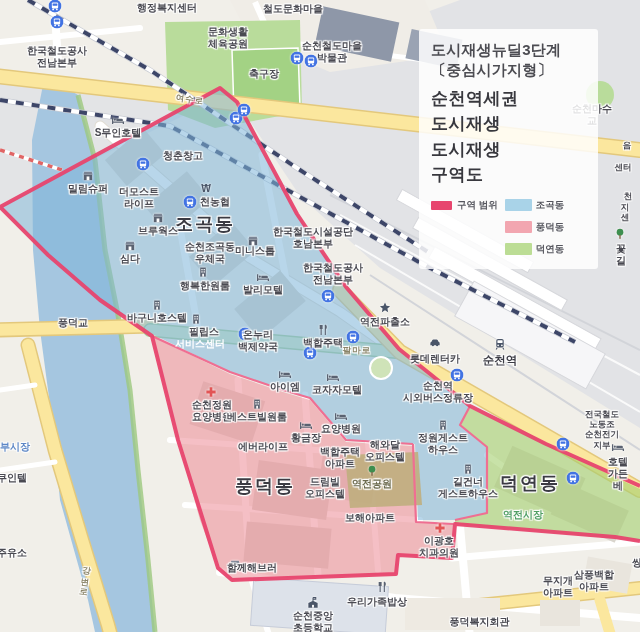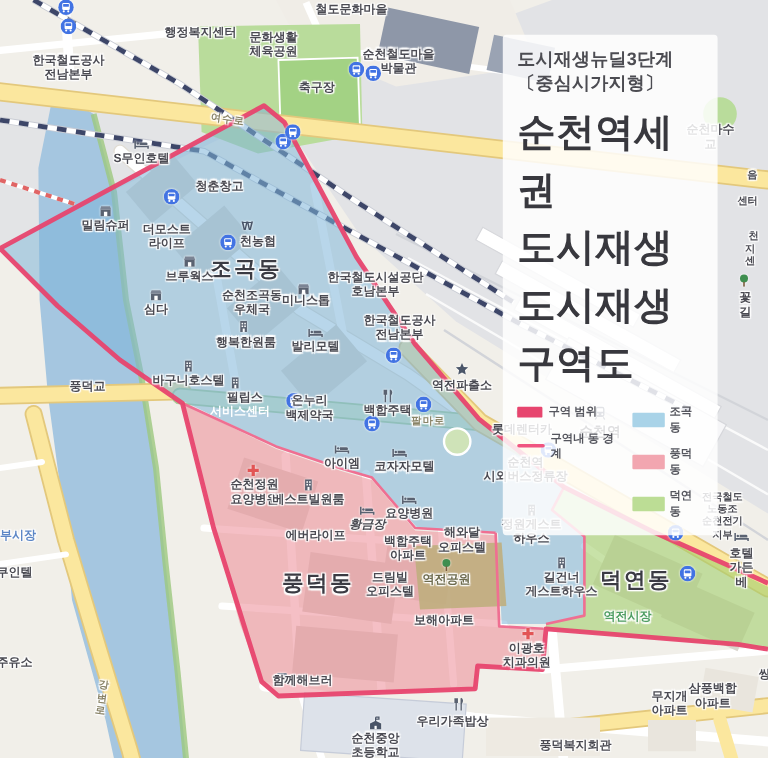--- a/index.html
+++ b/index.html
@@ -15,21 +15,21 @@
   .mblue{color:#5d87c6;}
   .mgreen{color:#4f9e63;}
   .whitelbl{color:#fff;text-shadow:none;font-weight:600;}
   .small9{font-size:8.5px;}
   .parklbl{color:#6d6b4e;}
   .micon{position:absolute;width:13px;height:13px;transform:translate(-50%,-50%);filter:drop-shadow(0 0 1px #fff);}
   .micon svg{width:100%;height:100%;display:block;}
   
   .panel{position:absolute;left:419px;top:29px;width:179px;box-sizing:border-box;padding:11px 12px 13px;background:rgba(255,255,255,0.84);border-radius:3px;z-index:50;}
   .p-sub{font-size:15px;font-weight:800;line-height:1.32;color:#4c4c52;letter-spacing:.2px;}
-  .p-title{font-size:32px;font-weight:800;line-height:1.5;color:#38383e;letter-spacing:.5px;margin-top:6px;}
+  .p-title{font-size:17px;font-weight:800;line-height:1.5;color:#38383e;letter-spacing:.5px;margin-top:6px;}
   .legend{display:flex;gap:7px;margin-top:11px;font-size:9.5px;font-weight:700;color:#55565e;}
   .leg-col{display:flex;flex-direction:column;gap:9px;}
   .leg-row{display:flex;align-items:center;gap:5px;}
   .chip-band{width:21px;height:9px;border-radius:1px;}
   .chip-line{width:23px;height:3.5px;border-radius:2px;}
   .chip-zone{width:27px;height:12px;border-radius:1px;}
   .leg-col.right .leg-row{gap:4px;}
 </style>
 </head>
 <body>
@@ -489,21 +489,21 @@
         </svg>
       </div>
       <div class="micon" style="left: 620px; top: 234px;">
         <svg viewBox="0 0 14 14">
           <circle cx="7" cy="5" r="3.6" fill="#3e8e4f"></circle>
           <rect x="6.3" y="8" width="1.4" height="4.2" fill="#7a5b3a"></rect>
         </svg>
       </div>
     </div>
   <div id="label-layer">
-      <div class="mlbl" style="left: 167px; top: 2px; margin-top: 20px;">행정복지센터</div>
+      <div class="mlbl" style="left: 167px; top: 2px;">행정복지센터</div>
       <div class="mlbl" style="left: 293px; top: 3px;">철도문화마을</div>
       <div class="mlbl" style="left: 228px; top: 26px;">문화생활
 체육공원</div>
       <div class="mlbl" style="left: 264px; top: 68px;">축구장</div>
       <div class="mlbl" style="left: 332px; top: 40px;">순천철도마을
 박물관</div>
       <div class="mlbl" style="left: 57px; top: 45px;">한국철도공사
 전남본부</div>
       <div class="mlbl" style="left: 118px; top: 127px;">S무인호텔</div>
       <div class="mlbl" style="left: 183px; top: 150px;">청춘창고</div>
@@ -530,21 +530,21 @@
       <div class="mlbl whitelbl" style="left: 200px; top: 338px;">서비스센터</div>
       <div class="mlbl" style="left: 258px; top: 329px;">온누리
 백제약국</div>
       <div class="mlbl" style="left: 323px; top: 337px;">백합주택</div>
       <div class="mlbl road" style="left: 357px; top: 345px;">팔마로</div>
       <div class="mlbl" style="left: 337px; top: 384px;">코자자모텔</div>
       <div class="mlbl" style="left: 285px; top: 381px;">아이엠</div>
       <div class="mlbl" style="left: 212px; top: 399px;">순천정원
 요양병원</div>
       <div class="mlbl" style="left: 257px; top: 411px;">베스트빌원룸</div>
-      <div class="mlbl" style="left: 306px; top: 432px; font-style: italic;">황금장</div>
+      <div class="mlbl" style="left: 306px; top: 432px;">황금장</div>
       <div class="mlbl" style="left: 341px; top: 423px;">요양병원</div>
       <div class="mlbl" style="left: 263px; top: 441px;">에버라이프</div>
       <div class="mlbl" style="left: 340px; top: 446px;">백합주택
 아파트</div>
       <div class="mlbl big" style="left: 265px; top: 476px;">풍덕동</div>
       <div class="mlbl" style="left: 325px; top: 476px;">드림빌
 오피스텔</div>
       <div class="mlbl parklbl" style="left: 372px; top: 478px;">역전공원</div>
       <div class="mlbl" style="left: 385px; top: 439px;">해와달
 오피스텔</div>
@@ -597,24 +597,20 @@
       <div>도시재생</div>
       <div>도시재생</div>
       <div>구역도</div>
     </div>
     <div class="legend">
       <div class="leg-col">
         <div class="leg-row">
           <span class="chip-band" style="background: rgb(231, 69, 110);"></span>
           <span>구역 범위</span>
         </div>
-        <div class="leg-row">
-          <span class="chip-line" style="background: rgb(240, 85, 128);"></span>
-          <span>구역내 동 경계</span>
-        </div>
       </div>
       <div class="leg-col right">
         <div class="leg-row" style="gap:4px">
           <span class="chip-zone" style="background: rgb(169, 211, 232);"></span>
           <span>조곡동</span>
         </div>
         <div class="leg-row" style="gap:4px">
           <span class="chip-zone" style="background: rgb(242, 166, 176);"></span>
           <span>풍덕동</span>
         </div>

